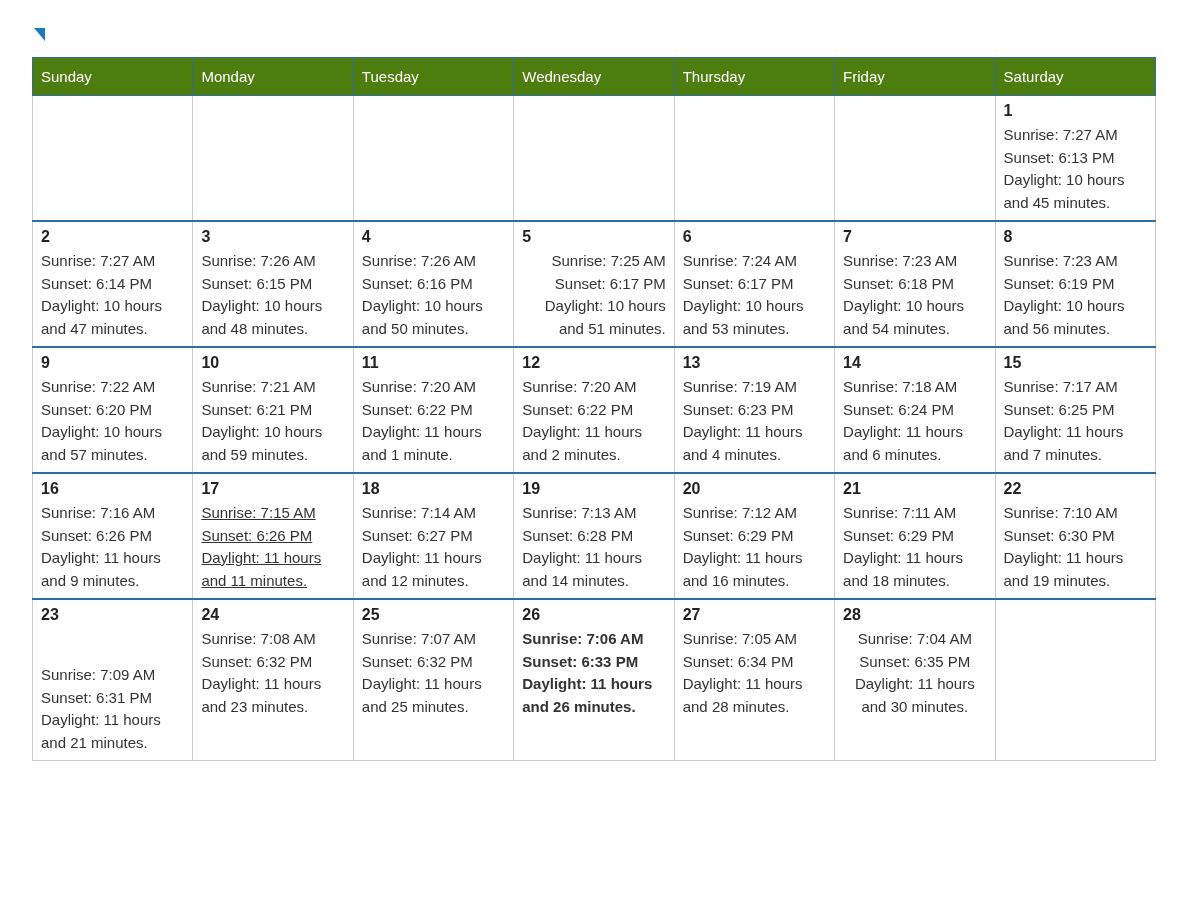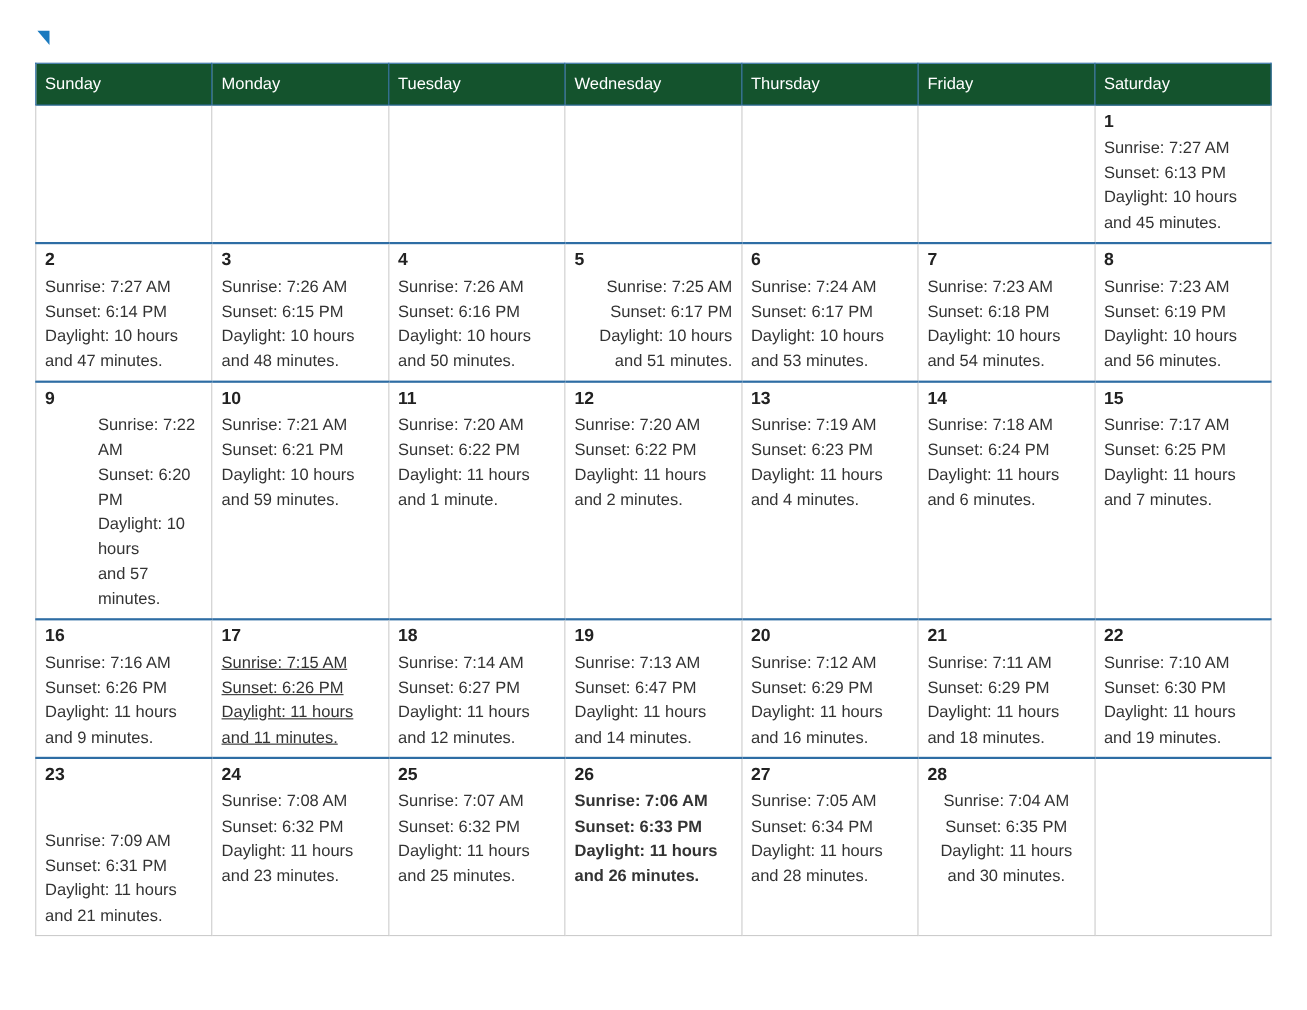--- a/index.html
+++ b/index.html
@@ -59,21 +59,21 @@
       font-size: 20px;
       color: #444;
       margin-top: 4px;
     }
     .calendar-table {
       width: 100%;
       border-collapse: collapse;
       border: 1px solid #aaa;
     }
     .calendar-table th {
-      background: #14532d;
+      background: #4d7c0f;
       color: #fff;
       font-size: 15px;
       font-weight: normal;
       padding: 10px 8px;
       text-align: left;
       border: 1px solid #2e6da4;
     }
     .calendar-table td {
       vertical-align: top;
       border: 1px solid #ccc;
@@ -194,21 +194,21 @@
           <span class="day-number">8</span>
           <div class="day-info" style="white-space: pre-line;">Sunrise: 7:23 AM
 Sunset: 6:19 PM
 Daylight: 10 hours
 and 56 minutes.</div>
         </td>
       </tr>
       <tr class="row-border">
         <td>
           <span class="day-number">9</span>
-          <div class="day-info" style="white-space: pre-line; margin-left: 48px;">Sunrise: 7:22 AM
+          <div class="day-info" style="white-space: pre-line;">Sunrise: 7:22 AM
 Sunset: 6:20 PM
 Daylight: 10 hours
 and 57 minutes.</div>
         </td>
         <td>
           <span class="day-number">10</span>
           <div class="day-info" style="white-space: pre-line;">Sunrise: 7:21 AM
 Sunset: 6:21 PM
 Daylight: 10 hours
 and 59 minutes.</div>
@@ -267,21 +267,21 @@
         <td>
           <span class="day-number">18</span>
           <div class="day-info" style="white-space: pre-line;">Sunrise: 7:14 AM
 Sunset: 6:27 PM
 Daylight: 11 hours
 and 12 minutes.</div>
         </td>
         <td>
           <span class="day-number">19</span>
           <div class="day-info" style="white-space: pre-line;">Sunrise: 7:13 AM
-Sunset: 6:47 PM
+Sunset: 6:28 PM
 Daylight: 11 hours
 and 14 minutes.</div>
         </td>
         <td>
           <span class="day-number">20</span>
           <div class="day-info" style="white-space: pre-line;">Sunrise: 7:12 AM
 Sunset: 6:29 PM
 Daylight: 11 hours
 and 16 minutes.</div>
         </td>

